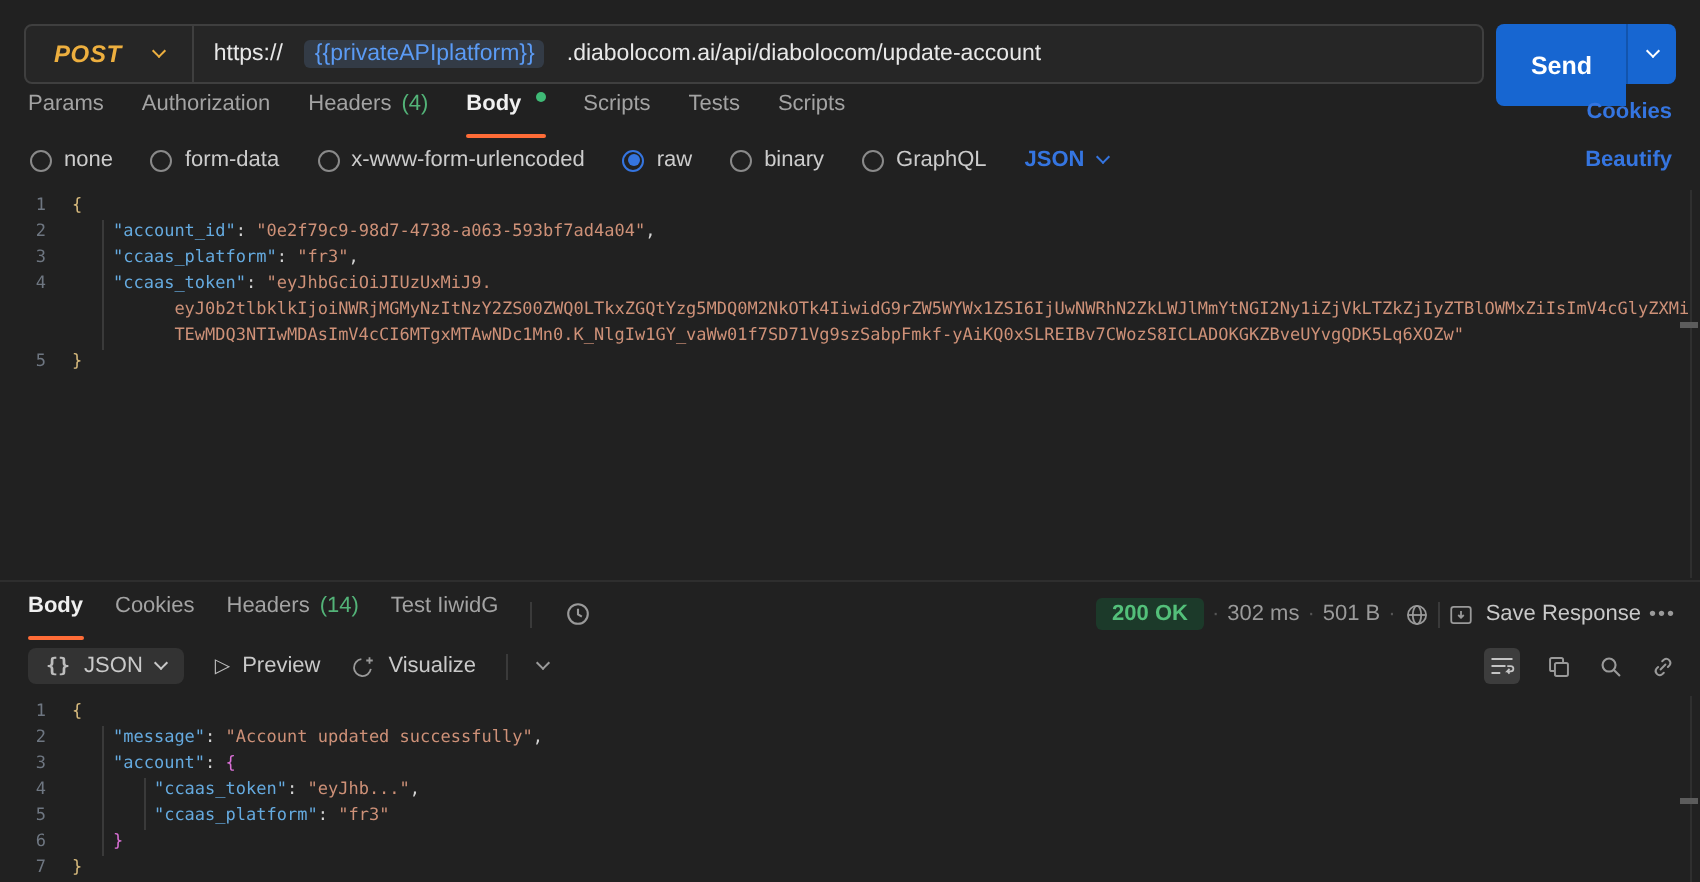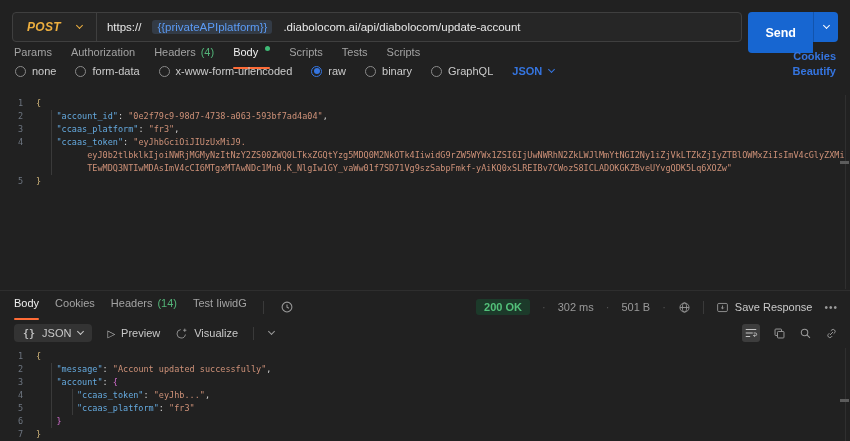--- a/index.html
+++ b/index.html
@@ -22,29 +22,29 @@
   .var-chip { background: #333b46; color: #5b9bf5; padding: 1px 5px; border-radius: 3px; }
   .send-group { display: flex; flex: none; }
   .send-main { background: #1766d1; color: #fff; font-weight: 700; font-size: 12.5px; border: none; padding: 0 17px; height: 41px; border-radius: 4px 0 0 4px; cursor: pointer; font-family: inherit; }
   .send-chev { background: #1766d1; width: 25px; border-left: 1px solid #1254ad; border-radius: 0 4px 4px 0; display: flex; align-items: center; justify-content: center; color: #fff; cursor: pointer; }
 
   .chev { display: inline-block; width: 5px; height: 5px; border-right: 1.3px solid currentColor; border-bottom: 1.3px solid currentColor; transform: rotate(45deg); margin-top: -3px; }
 
   
   .req-tabs { position: absolute; top: 46px; left: 14px; right: 14px; height: 20px; display: flex; align-items: center; gap: 19px; font-size: 11px; color: #a3a3a3; }
   .tab { display: flex; align-items: flex-start; gap: 5px; cursor: pointer; position: relative; height: 20px; }
-  .tab.active { color: #f0f0f0; font-weight: 400; gap: 7px; }
+  .tab.active { color: #f0f0f0; font-weight: 700; gap: 7px; }
   .tab.active::after { content: ""; position: absolute; left: 0; right: 0; bottom: -3px; height: 2px; background: #ff6c37; border-radius: 1px; }
   .count-green { color: #53b378; }
   .dot-green { width: 5px; height: 5px; border-radius: 50%; background: #3fba76; }
   .link-blue { color: #3575e0; font-weight: 600; cursor: pointer; }
   .push-right { margin-left: auto; }
 
   
-  .body-type-row { position: absolute; top: 62px; left: 15px; right: 14px; height: 18px; display: flex; align-items: center; gap: 19px; font-size: 11px; color: #cccccc; }
+  .body-type-row { position: absolute; top: 71px; left: 15px; right: 14px; height: 18px; display: flex; align-items: center; gap: 19px; font-size: 11px; color: #cccccc; }
   .radio-item { display: flex; align-items: center; gap: 6px; cursor: pointer; }
   .radio { width: 11px; height: 11px; border-radius: 50%; border: 1px solid #8a8a8a; flex: none; position: relative; }
   .radio.sel { border-color: #3575e0; }
   .radio.sel::after { content: ""; position: absolute; inset: 1.5px; border-radius: 50%; background: #3575e0; }
   .lang-select { display: flex; align-items: center; gap: 7px; color: #3575e0; font-weight: 600; cursor: pointer; }
 
   
   .editor { position: absolute; font-family: "DejaVu Sans Mono", monospace; font-size: 8.5px; line-height: 13px; overflow: hidden; }
   #req-editor { top: 97px; left: 12px; right: 6px; height: 190px; }
   #res-editor { top: 350px; left: 12px; right: 6px; height: 91px; }
@@ -60,21 +60,21 @@
 
   .vtrack { position: absolute; right: 4px; width: 1px; background: #2f2f2f; }
   .scroll-mark { position: absolute; right: 1px; width: 9px; height: 3px; background: #5c5c5c; }
 
   .panel-divider { position: absolute; top: 290px; left: 0; right: 0; height: 1px; background: #2e2e2e; }
 
   
   .res-tabs { position: absolute; top: 297px; left: 14px; right: 12px; height: 20px; display: flex; align-items: center; gap: 16px; font-size: 11px; color: #a3a3a3; }
   .mini-divider { width: 1px; height: 13px; background: #3a3a3a; }
   .icon-gray { color: #9a9a9a; display: flex; align-items: center; cursor: pointer; }
-  .res-meta { margin-left: auto; display: flex; align-items: center; gap: 12px; font-size: 11px; color: #9a9a9a; }
+  .res-meta { margin-left: auto; display: flex; align-items: center; gap: 4px; font-size: 11px; color: #9a9a9a; }
   .status-badge { background: #1c3a2a; color: #53c07a; padding: 2px 8px; border-radius: 3px; font-weight: 600; cursor: pointer; }
   .dot-sep { color: #555; }
   .save-response { display: flex; align-items: center; gap: 6px; color: #c9c9c9; cursor: pointer; }
   .more-dots { color: #9a9a9a; letter-spacing: 1px; font-size: 10px; cursor: pointer; }
 
   
   .res-toolbar { position: absolute; top: 322px; left: 14px; right: 12px; height: 22px; display: flex; align-items: center; gap: 15px; font-size: 11px; color: #c9c9c9; }
   .json-btn { display: flex; align-items: center; gap: 7px; background: #333333; border-radius: 4px; padding: 3px 9px; cursor: pointer; }
   .json-btn .braces { color: #bdbdbd; font-weight: 600; font-family: "DejaVu Sans Mono", monospace; font-size: 10px; }
   .tool-item { display: flex; align-items: center; gap: 6px; cursor: pointer; }

